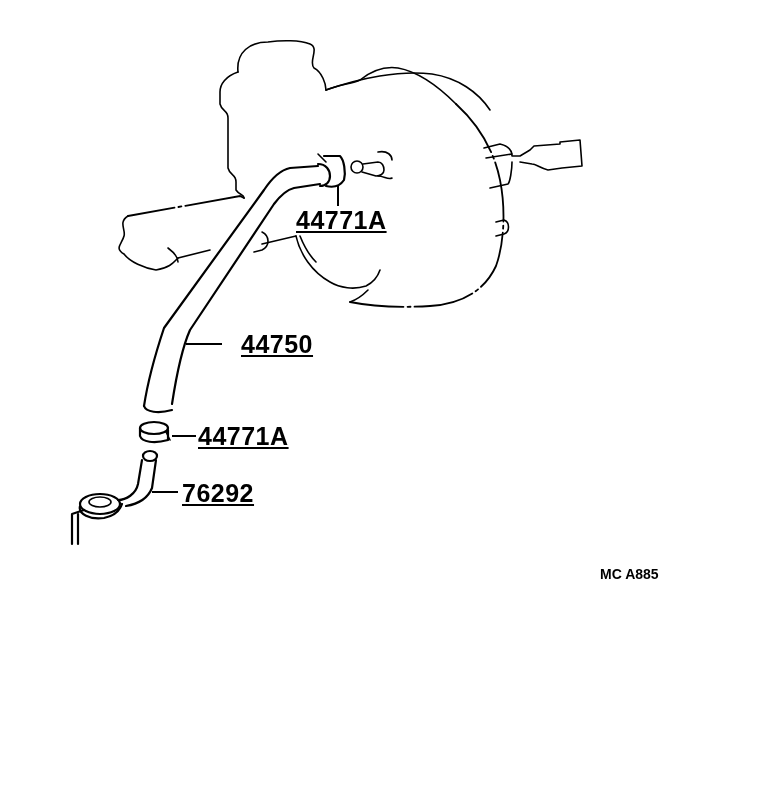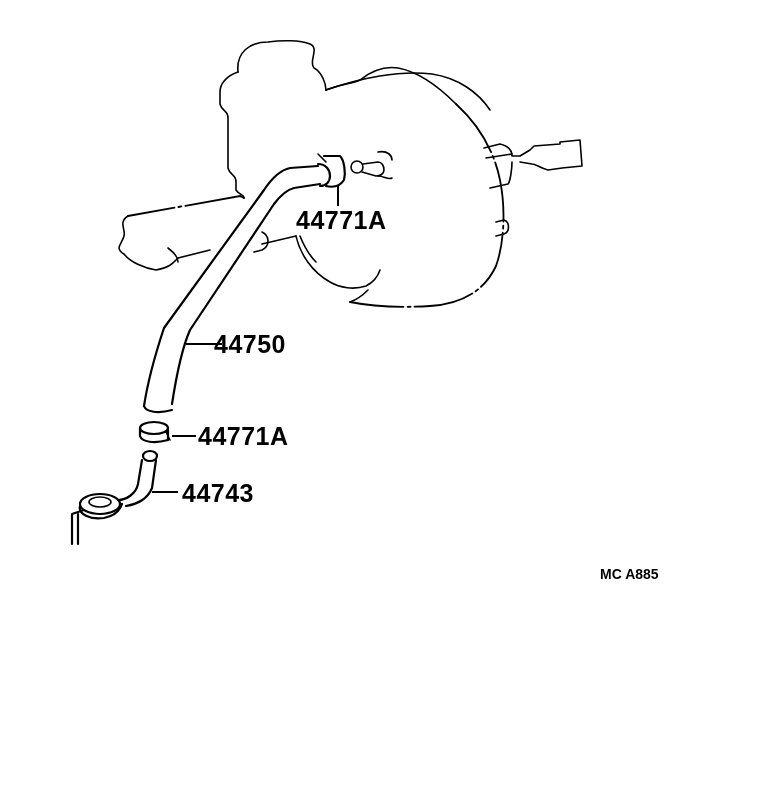--- a/index.html
+++ b/index.html
@@ -1,19 +1,19 @@
 <!DOCTYPE html>
 <html><head>
   <meta charset="utf-8">
   <style>
     html, body { margin: 0; padding: 0; background: #ffffff; }
     body { width: 784px; height: 810px; position: relative; overflow: hidden; font-family: "Liberation Sans", sans-serif; }
     #canvas { position: absolute; left: 0; top: 0; width: 784px; height: 810px; }
     .label { position: absolute; font-family: "Liberation Sans", sans-serif; font-weight: bold; color: #000; white-space: nowrap; line-height: 1; }
-    .part-label { font-size: 25px; letter-spacing: 0.5px; }
+    .part-label { font-size: 25px; letter-spacing: 0.5px; text-decoration: underline; }
     .ref-code { font-size: 14px; font-weight: bold; }
     svg .ln { fill: none; stroke: #000; stroke-width: 2.2; stroke-linecap: round; stroke-linejoin: round; }
     svg .thin { fill: none; stroke: #000; stroke-width: 1.6; stroke-linecap: round; stroke-linejoin: round; }
     svg .dash { fill: none; stroke: #000; stroke-width: 1.8; stroke-dasharray: 60 4 3 4; stroke-linecap: round; }
     svg .leader { fill: none; stroke: #000; stroke-width: 2; }
   </style>
 </head>
 <body>
 
 <svg id="canvas" viewBox="0 0 784 810" xmlns="http://www.w3.org/2000/svg">
@@ -76,16 +76,16 @@
     <path class="ln" d="M80,506 C78,514 90,520 104,518 C114,516 120,510 122,504"></path>
     <path class="ln" d="M84,510 L72,514 L72,544"></path>
     <path class="ln" d="M78,514 L78,544"></path>
     <path class="leader" d="M152,492 L178,492"></path>
   </g>
 
   <path class="leader" d="M186,344 L222,344"></path>
 </svg>
 
 <div class="label part-label" style="left:296px; top:208px;">44771A</div>
-<div class="label part-label" style="left:214px; top:332px;">44750</div>
+<div class="label part-label" style="left:241px; top:332px;">44750</div>
 <div class="label part-label" style="left:198px; top:424px;">44771A</div>
-<div class="label part-label" style="left:182px; top:481px;">44743</div>
+<div class="label part-label" style="left:182px; top:481px;">76292</div>
 <div class="label ref-code" style="left:600px; top:567px;">MC A885</div>
 
 </body></html>

